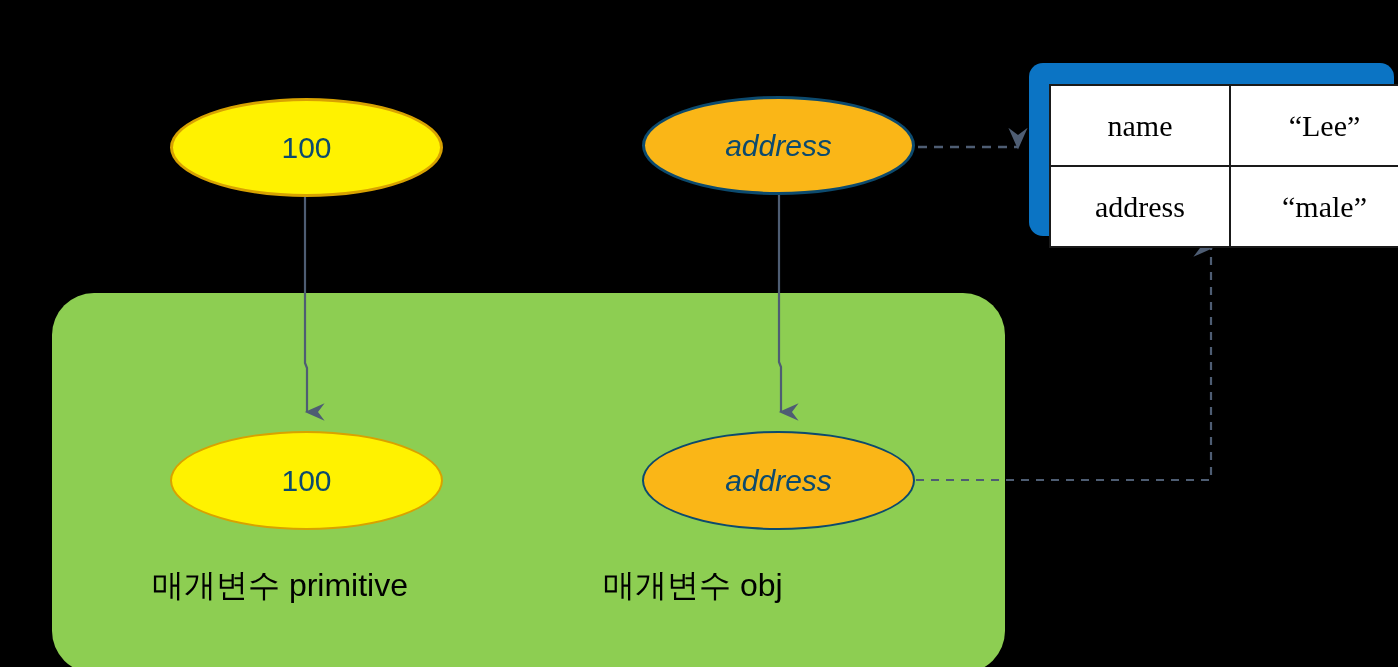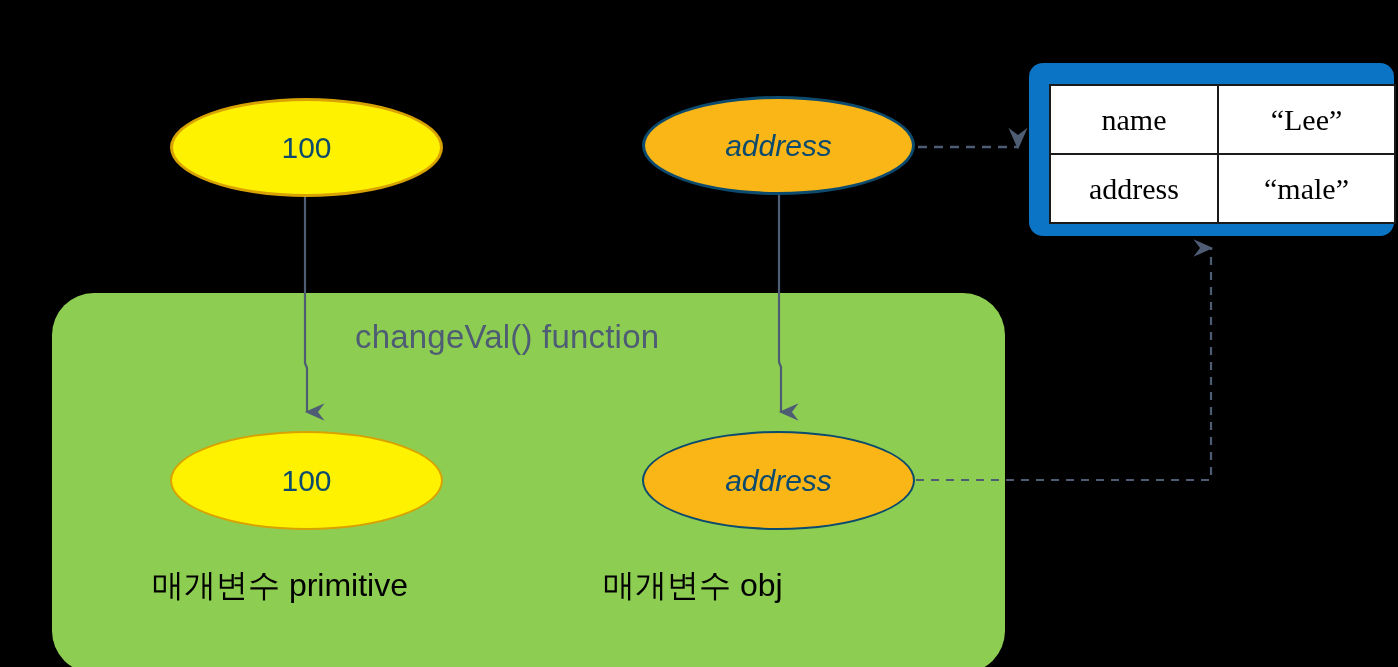--- a/index.html
+++ b/index.html
@@ -91,21 +91,21 @@
     table-layout: fixed;
   }
   .obj-table td {
     border: 2px solid #1A1A1A;
     text-align: center;
     vertical-align: middle;
     font-size: 30px;
     color: #000000;
     font-family: "Liberation Serif", serif;
     height: 59px;
-    padding: 4px;
+    padding: 10px;
   }
   .obj-table td.key { width: 158px; }
   .obj-table td.val { width: 167px; margin-top: 28px; }
 
   
   .caption {
     position: absolute;
     font-size: 32px;
     color: #000000;
     white-space: nowrap;
@@ -113,21 +113,20 @@
   }
   .cap-primitive { left: 152px; top: 564px; }
   .cap-obj       { left: 603px; top: 564px; }
 </style>
 </head>
 <body>
 
 <div id="canvas">
 
   <div class="func-box"></div>
-  <div class="func-label">changeVal() function</div>
 
   <svg id="svg-layer" viewBox="0 0 1398 667">
     <defs>
       <marker id="arrow-solid" markerWidth="11" markerHeight="11" refX="5" refY="8" orient="auto">
         <path d="M1,0 L5,9 L9,0 L5,3 Z" fill="#4E5D73"></path>
       </marker>
       <marker id="arrow-dash" markerWidth="11" markerHeight="11" refX="5" refY="8" orient="auto">
         <path d="M1,0 L5,9 L9,0 L5,3 Z" fill="#4E5D73"></path>
       </marker>
     </defs>

